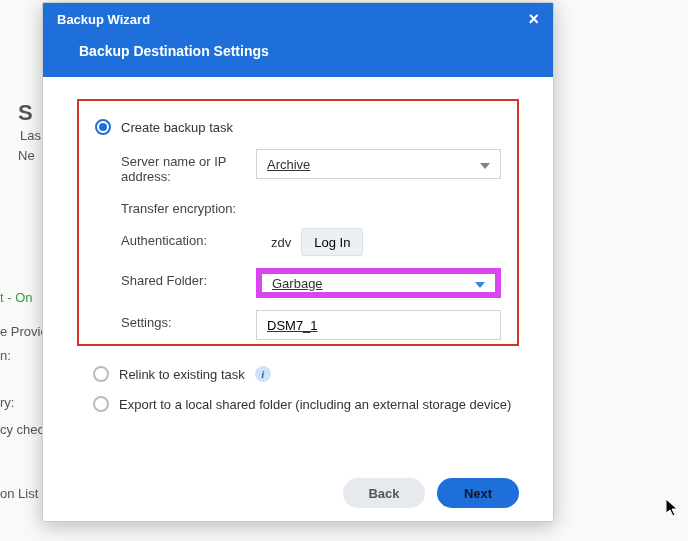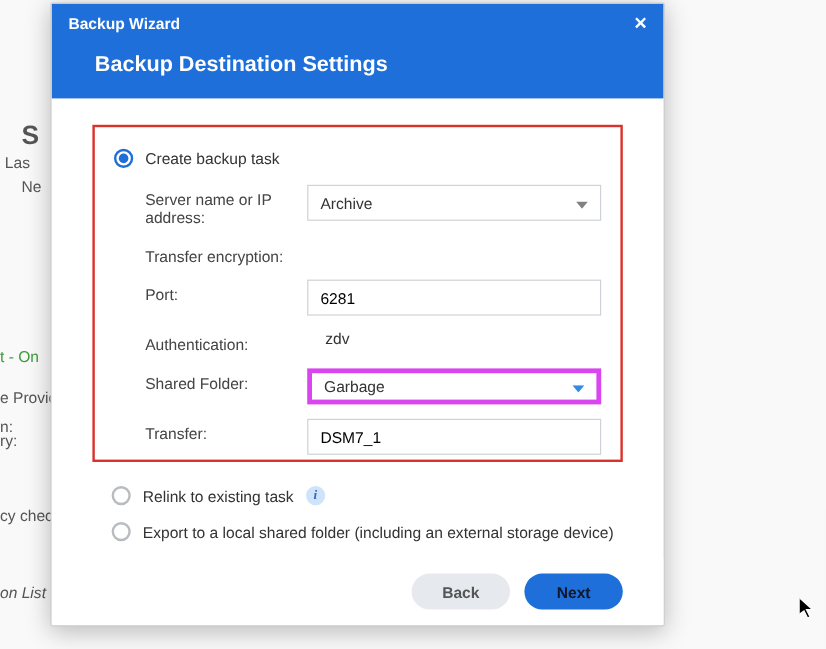--- a/index.html
+++ b/index.html
@@ -3,60 +3,60 @@
 <meta charset="utf-8">
 <style>
   * { box-sizing: border-box; margin: 0; padding: 0; }
   html, body { width: 688px; height: 541px; font-family: -apple-system, "Segoe UI", Arial, sans-serif; font-size: 13px; color: #333; background: #f5f5f5; overflow: hidden; }
   .backdrop { position: absolute; inset: 0; background: #f9f9f9; }
   .bg-text { position:absolute; color:#555; font-size:13px; }
   .modal { position: absolute; left: 42px; top: 2px; width: 512px; height: 520px; background: #fff; border: 1px solid #ccc; border-radius: 2px; box-shadow: 0 4px 20px rgba(0,0,0,0.25); overflow: hidden; }
   .titlebar { height: 32px; background: #1e6fd9; color: #fff; display:flex; align-items:center; padding: 0 14px; font-size:13px; font-weight:600; }
   .titlebar .close { margin-left:auto; cursor:pointer; font-size:18px; line-height:1; }
   .subhead { background: #1e6fd9; padding: 8px 36px 18px; }
-  .subhead h2 { color:#fff; font-size:18px; font-weight:700; }
+  .subhead h2 { color:#fff; font-size:14px; font-weight:700; }
   .body { padding: 22px 34px 10px; position: relative; }
   .hl-box { border: 2px solid #d9312b; padding: 18px 16px 2px; margin-bottom: 14px; }
   .radio-row { display:flex; align-items:center; gap:10px; margin-bottom:14px; }
   .radio { width:16px; height:16px; border-radius:50%; border:2px solid #1e6fd9; display:inline-flex; align-items:center; justify-content:center; flex-shrink:0; }
   .radio.checked::after { content:""; width:8px; height:8px; border-radius:50%; background:#1e6fd9; }
   .radio-row label, .option-row label { color:#333; }
   .form-row { display:flex; align-items:flex-start; margin-bottom:12px; padding-left:26px; }
   .form-row .lbl { width:150px; padding-top:5px; color:#444; }
   .form-row .ctl { flex:1; }
-  .select, .input { width: 245px; height:30px; border:1px solid #cfd2d6; background:#fff; display:flex; align-items:center; padding:0 10px; position:relative; font-size:13px; }
-  .select.active { border:4px solid #d946ef; }
+  .select, .input { width: 245px; height:30px; border:1px solid #cfd2d6; background:#fff; display:flex; align-items:center; padding:0 10px; position:relative; font-size:13px;text-decoration:underline; }
+  .select.active { border:6px solid #d946ef; }
   .select .caret { margin-left:auto; }
   .select .caret svg { fill:#818181; }
   .select.active .caret svg { fill:#2f8be6; }
   .input input { border:none; outline:none; width:100%; font-size:13px; background:transparent; }
   .auth-line { display:flex; align-items:center; gap:10px; }
   .btn-small { background:#edf0f3; border:1px solid #dbe0e4; padding:4px 12px; height:28px; border-radius:3px; cursor:pointer; font-size:13px; }
   .option-row { display:flex; align-items:center; gap:10px; padding: 6px 0 8px 16px; }
   .radio.off { border:2px solid #b8bcc0; }
   .info-icon { width:16px; height:16px; background:#cfe4fb; color:#2f67c9; border-radius:50%; display:inline-flex; align-items:center; justify-content:center; font-size:11px; font-weight:700; font-style:italic; font-family: Georgia, serif; }
   .footer { position:absolute; left:0; right:0; bottom:0; height:56px; display:flex; align-items:center; justify-content:flex-end; gap:12px; padding:0 34px; background:#fff;margin-left:13px; }
   .btn { min-width:82px; height:30px; border-radius:15px; border:none; cursor:pointer; font-size:13px; font-weight:600; padding:0 20px; }
   .btn.secondary { background:#e6eaee; color:#555; }
   .btn.primary { background:#1e6fd9; color:#0f172a; }
   .cursor { position:absolute; right:8px; bottom:20px; font-size:16px; color:#000; pointer-events:none; }
 </style>
 </head>
 <body>
 
 <div class="backdrop">
   <div class="bg-text" style="left:18px; top:100px; font-size:22px; font-weight:700;">S</div>
-  <div class="bg-text" style="left:4px; top:128px;">Las</div>
+  <div class="bg-text" style="left:20px; top:128px;">Las</div>
   <div class="bg-text" style="left:18px; top:148px;">Ne</div>
   <div class="bg-text" style="left:0px; top:290px; color:#3a9c3a;">t - On</div>
   <div class="bg-text" style="left:0px; top:324px;">e Provic</div>
   <div class="bg-text" style="left:0px; top:348px;">n:</div>
-  <div class="bg-text" style="left:0px; top:360px;">ry:</div>
+  <div class="bg-text" style="left:0px; top:395px;">ry:</div>
   <div class="bg-text" style="left:0px; top:422px;">cy chec</div>
-  <div class="bg-text" style="left:0px; top:486px;font-style:italic;">on List</div>
+  <div class="bg-text" style="left:0px; top:486px;">on List</div>
 </div>
 
 <div class="modal">
   <div class="titlebar">
     <span>Backup Wizard</span>
     <span class="close">×</span>
   </div>
   <div class="subhead">
     <h2>Backup Destination Settings</h2>
   </div>
@@ -78,50 +78,43 @@
                   <path d="M0 0 L10 0 L5 6 Z"></path>
                 </svg></span>
           </div>
         </div>
       </div>
 
       <div class="form-row">
         <div class="lbl">Transfer encryption:</div>
       </div>
 
-      <div class="form-row">
-        <div class="lbl">Port:</div>
-        <div class="ctl">
-          <div class="input">
-            <input type="text" value="6281" style="">
-          </div>
-        </div>
-      </div>
 
       <div class="form-row">
         <div class="lbl">Authentication:</div>
         <div class="ctl auth-line">
           <span>zdv</span>
+          <button class="btn-small">Log In</button>
         </div>
       </div>
 
       <div class="form-row">
         <div class="lbl">Shared Folder:</div>
         <div class="ctl">
           <div class="select active">
             <span>Garbage</span>
             <span class="caret"><svg width="10" height="6" viewBox="0 0 10 6">
                   <path d="M0 0 L10 0 L5 6 Z"></path>
                 </svg></span>
           </div>
         </div>
       </div>
 
       <div class="form-row" style="margin-bottom:2px;">
-        <div class="lbl">Transfer:</div>
+        <div class="lbl">Settings:</div>
         <div class="ctl">
           <div class="input">
             <input type="text" value="DSM7_1" style="">
           </div>
         </div>
       </div>
     </div>
 
     <div class="option-row">
       <span class="radio off"></span>

